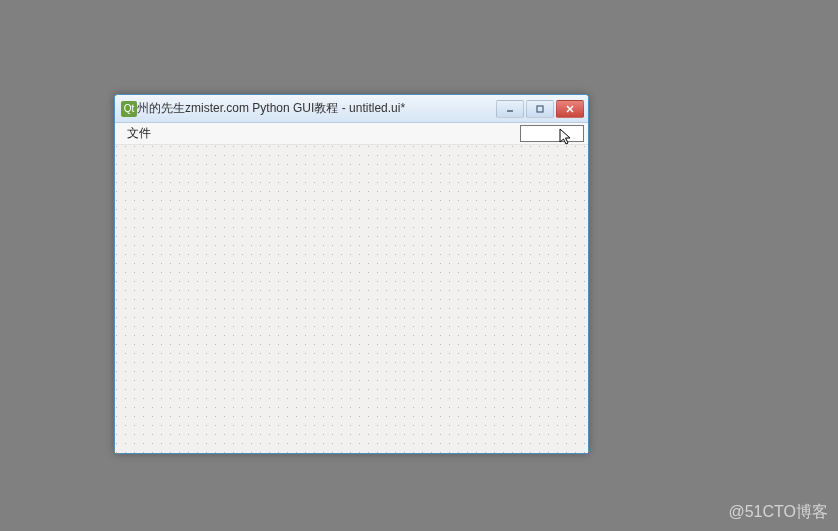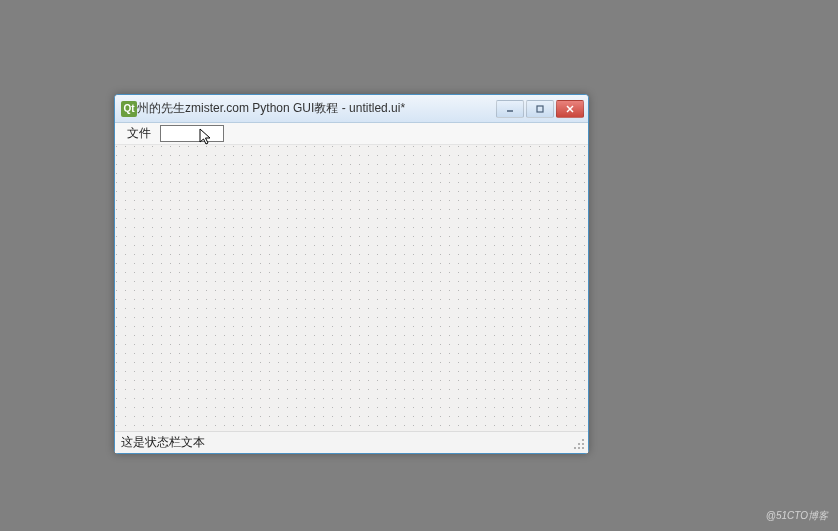--- a/index.html
+++ b/index.html
@@ -31,21 +31,21 @@
     .titlebar-icon {
       width: 16px;
       height: 16px;
       background: #6b9e3f;
       border-radius: 2px;
       display: flex;
       align-items: center;
       justify-content: center;
       color: #fff;
       font-size: 10px;
-      font-weight: bold;
+      font-weight: normal;
       font-family: sans-serif;
     }
     .titlebar-title { color: #333; flex: 1; white-space: nowrap; overflow: hidden; }
     .window-controls { display: flex; gap: 2px; }
     .win-btn {
       width: 28px;
       height: 18px;
       border-radius: 2px;
       display: flex;
       align-items: center;
@@ -58,20 +58,21 @@
     .win-min svg, .win-max svg { stroke: #4a5f78; }
     .win-close svg { stroke: #fff; }
     
     .menubar {
       height: 22px;
       background: #f7f7f7;
       border-bottom: 1px solid #e4e4e4;
       display: flex;
       align-items: stretch;
       padding: 0 4px;
+      justify-content: space-between;
     }
     .menu-item {
       padding: 0 8px;
       display: flex;
       align-items: center;
       color: #222;
       cursor: pointer;
     }
     .menu-placeholder {
       align-self: center;
@@ -114,22 +115,21 @@
       bottom: 2px;
       width: 14px;
       height: 14px;
     }
     
     .watermark {
       position: absolute;
       right: 10px;
       bottom: 8px;
       color: rgba(255,255,255,0.65);
-      font-size: 10px;
-      font-style: italic;
+      font-size: 16px;
     }
   </style>
 </head>
 <body>
 
 <div class="window">
   <div class="titlebar">
     <div class="titlebar-icon">Qt</div>
     <div class="titlebar-title">州的先生zmister.com Python GUI教程 - untitled.ui*</div>
     <div class="window-controls">
@@ -156,26 +156,15 @@
     <div class="menu-item">文件</div>
     <div class="menu-placeholder">
       <svg class="cursor" width="16" height="20" viewBox="0 0 16 20">
         <path d="M1 1 L1 14 L4.5 11 L7 16 L9 15 L6.5 10 L11 10 Z" fill="#fff" stroke="#000" stroke-width="1"></path>
       </svg>
     </div>
   </div>
 
   <div class="client-area"></div>
 
-  <div class="statusbar">
-    <span>这是状态栏文本</span>
-    <svg class="size-grip" viewBox="0 0 14 14">
-      <circle cx="11" cy="3" r="1" fill="#9a9a9a"></circle>
-      <circle cx="7" cy="7" r="1" fill="#9a9a9a"></circle>
-        <circle cx="11" cy="7" r="1" fill="#9a9a9a"></circle>
-      <circle cx="3" cy="11" r="1" fill="#9a9a9a"></circle>
-        <circle cx="7" cy="11" r="1" fill="#9a9a9a"></circle>
-        <circle cx="11" cy="11" r="1" fill="#9a9a9a"></circle>
-    </svg>
-  </div>
 </div>
 
 <div class="watermark">@51CTO博客</div>
 
 </body></html>

